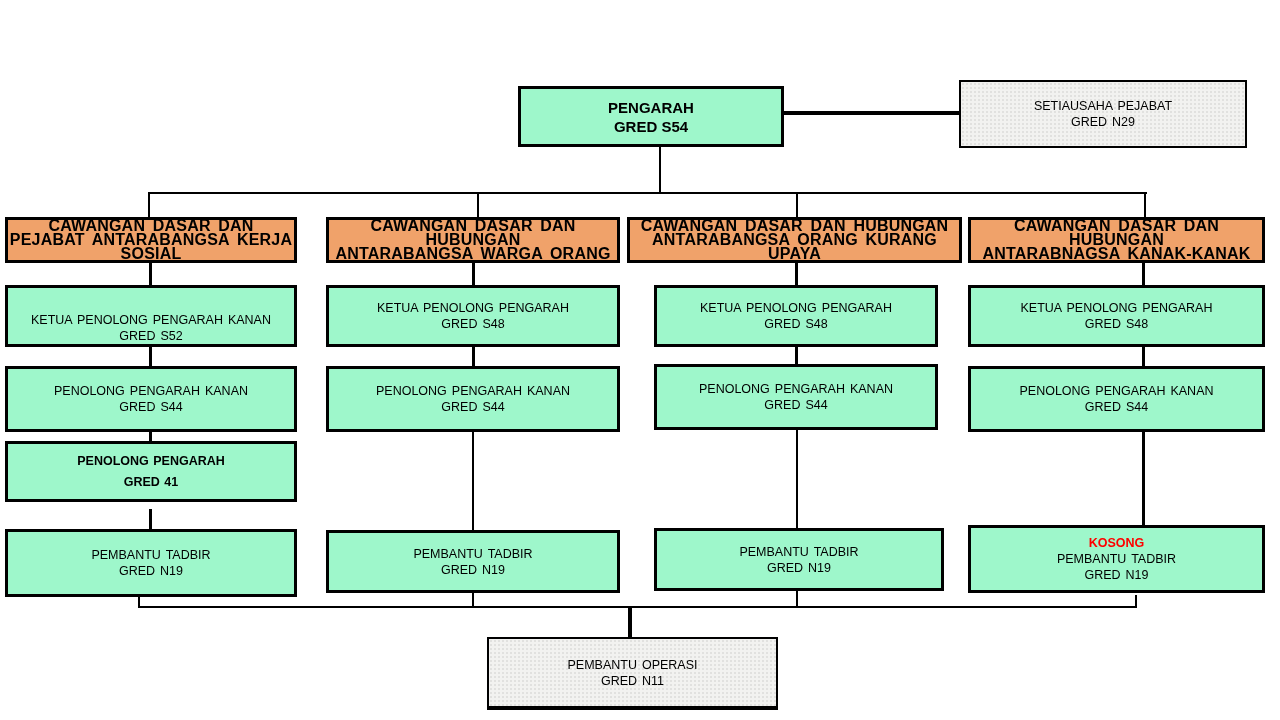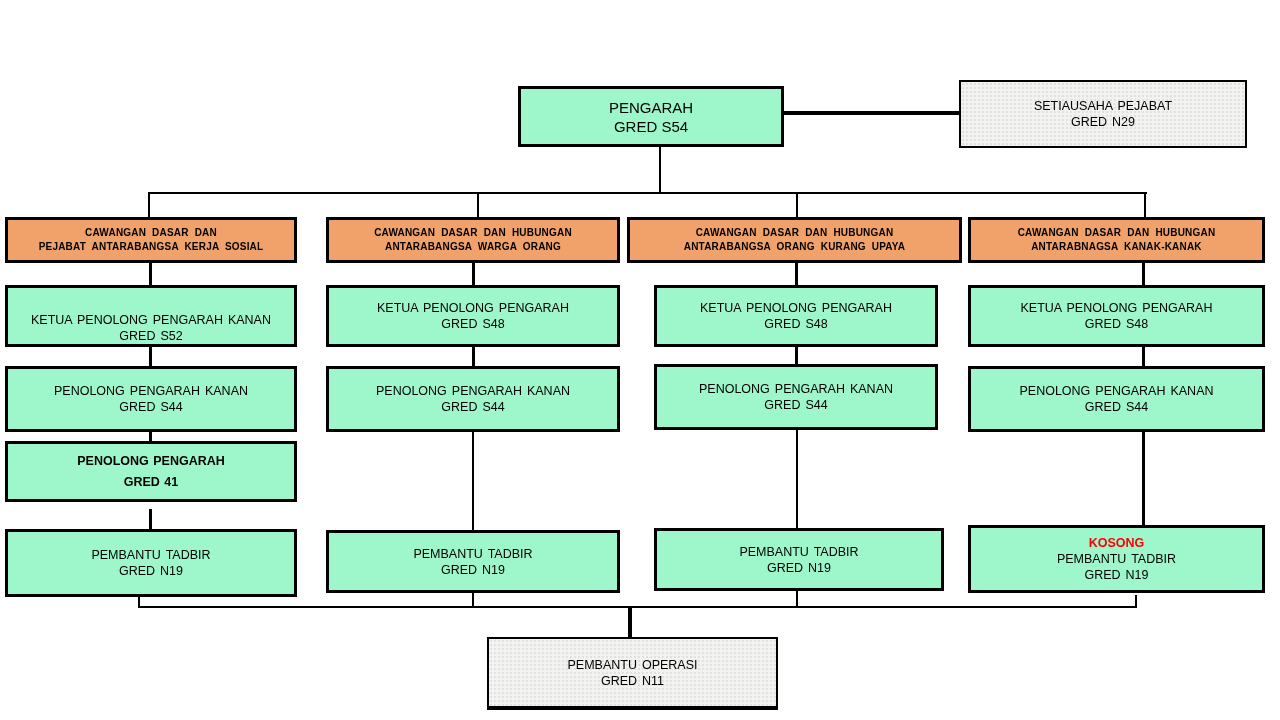--- a/index.html
+++ b/index.html
@@ -20,24 +20,24 @@
     text-align:center;border:3px solid var(--line);background:#fff;
   }
   .green{background:var(--green);}
   .orange{background:var(--orange);}
   .grayfill{
     background-color:var(--gray);
     background-image:radial-gradient(circle, rgba(0,0,0,0.07) 1px, transparent 1px);
     background-size:4px 4px;
     border-width:2px;
   }
-  .hdr{font-weight:bold;font-size:10px;line-height:14px;word-spacing:3px;letter-spacing:0.2px;}
+  .hdr{font-weight:bold;font-size:16px;line-height:14px;word-spacing:3px;letter-spacing:0.2px;}
   .cell{font-size:12.5px;line-height:16px;word-spacing:1.5px;}
   .cell-alt{font-size:12.5px;line-height:21px;font-weight:600;word-spacing:1px;}
-  .title-box{font-weight:normal;font-size:15px;line-height:19px;text-align:right;}
+  .title-box{font-weight:bold;font-size:15px;line-height:19px;text-align:right;}
   .vacancy{color:var(--red);font-weight:bold;}
   .ln{position:absolute;background:var(--line);}
 </style>
 </head>
 <body>
 
 <div id="canvas">
 
   <div class="ln" style="left:784px;top:111px;width:175px;height:4px;"></div>
   <div class="ln" style="left:659px;top:147px;width:2px;height:46px;"></div>

